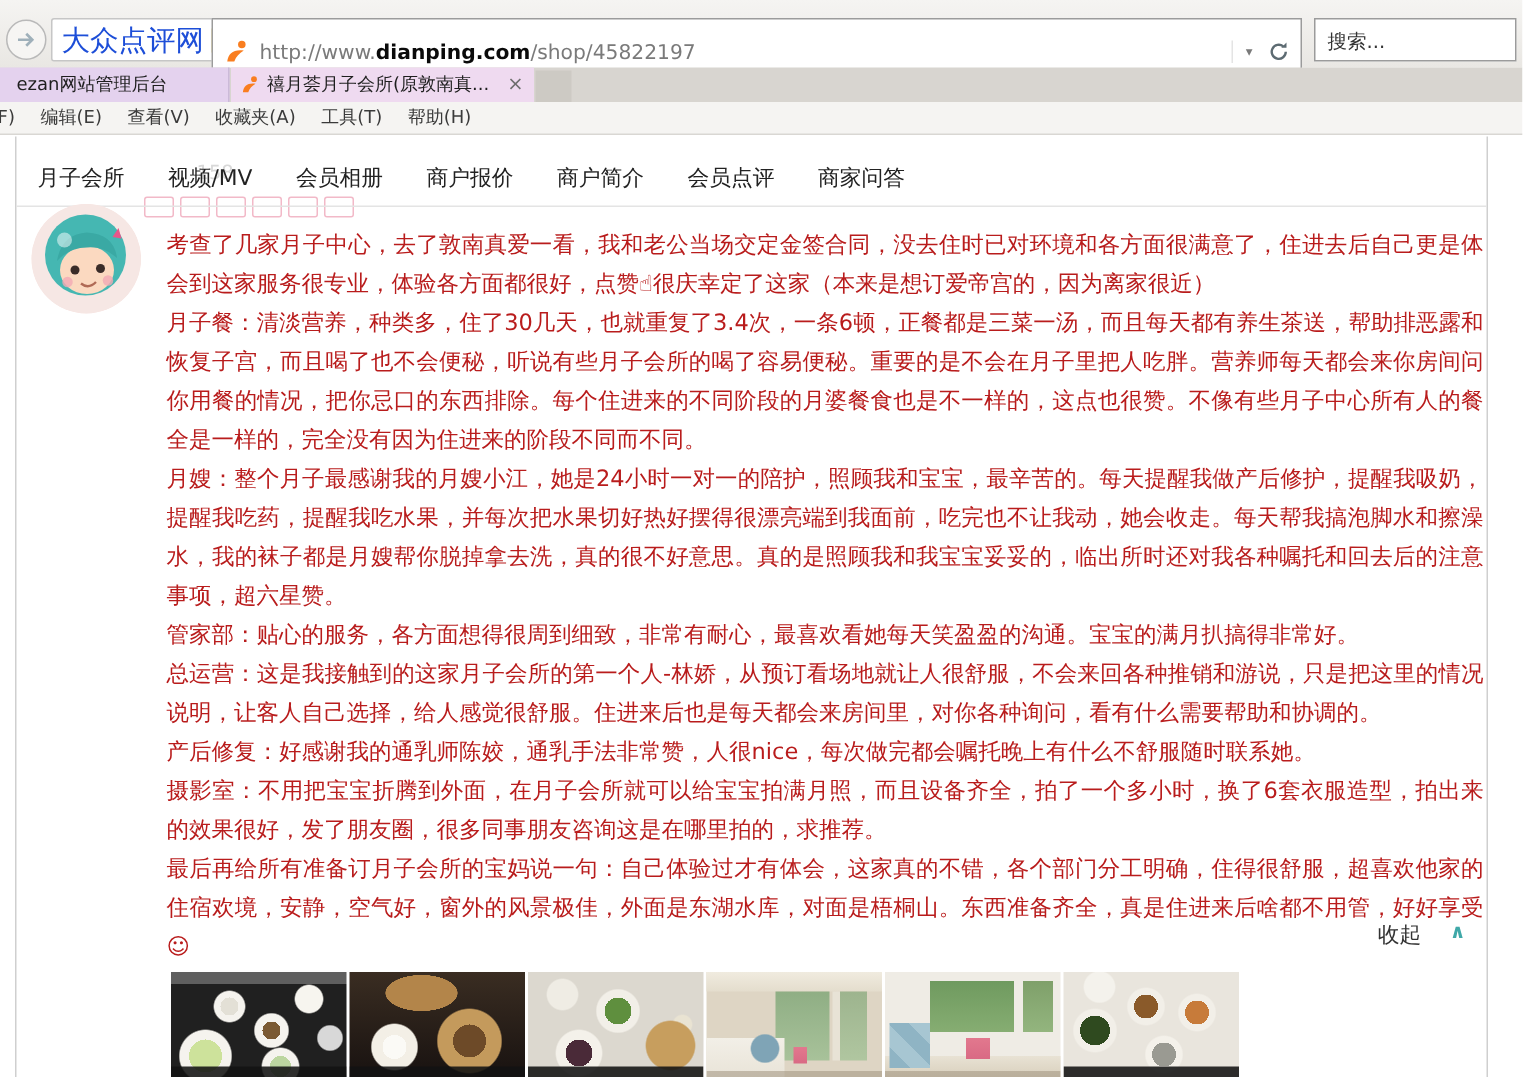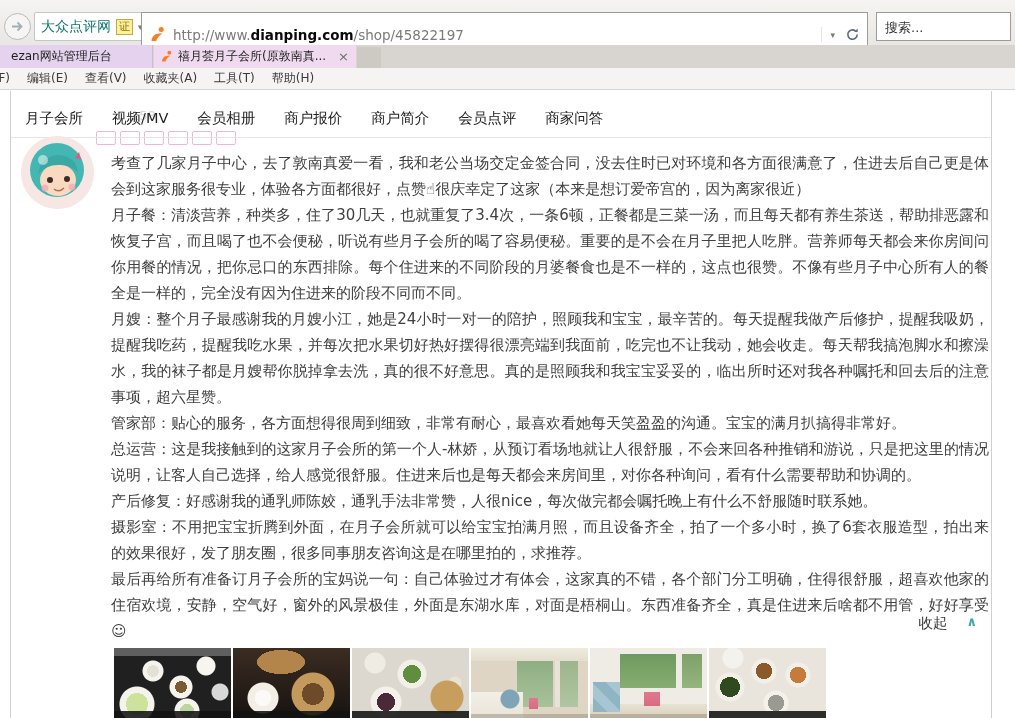--- a/index.html
+++ b/index.html
@@ -8,21 +8,21 @@
     background:#fff;font-family:"DejaVu Sans","Liberation Sans",sans-serif;
     -webkit-font-smoothing:antialiased;
   }
   
   .chrome{position:absolute;top:0;left:0;width:1015px;height:45px;
     background:linear-gradient(#f5f4f2,#e9e7e3);}
   .nav-circle{position:absolute;left:4px;top:13px;width:27px;height:27px;border:1px solid #b9b9b9;
     border-radius:50%;background:#f6f5f3;display:flex;align-items:center;justify-content:center;box-sizing:border-box;}
   .fav-btn{position:absolute;left:34px;top:12px;height:29px;background:#fff;border:1px solid #c6c6c6;
     border-radius:2px;display:flex;align-items:center;padding:0 6px;gap:5px;box-sizing:border-box;}
-  .fav-label{color:#0f766e;font-size:14px;white-space:nowrap;}
+  .fav-label{color:#1d4ed8;font-size:19px;white-space:nowrap;}
   .verify-badge{background:#fbf0a0;border:1px solid #c9a63a;color:#8f7400;font-size:11px;
     line-height:14px;padding:0 2px;}
   .small-caret{color:#7a7a7a;font-size:9px;}
   .url-bar{position:absolute;left:141px;top:12px;width:727px;height:45px;background:#fff;
     border:1px solid #9b9b9b;display:flex;align-items:center;padding:0 7px;box-sizing:border-box;}
   .url-text{font-size:13.5px;color:#7a7a7a;margin-left:7px;flex:1;white-space:nowrap;overflow:hidden;}
   .url-domain{color:#0a0a0a;font-weight:bold;}
   .url-ctrl{display:flex;align-items:center;gap:10px;padding-left:8px;border-left:1px solid #e4e4e4;}
   .search-box{position:absolute;left:876px;top:12px;width:135px;height:29px;background:#fff;
     border:1px solid #9b9b9b;box-sizing:border-box;font-size:13px;color:#333;padding:6px 8px;white-space:nowrap;}
@@ -46,21 +46,21 @@
   .faded-count{position:absolute;left:120px;top:17px;color:#d8d8d8;font-size:13px;z-index:1;}
   .stars{position:absolute;left:85px;top:40px;display:flex;gap:4px;z-index:1;}
   .star-box{width:18px;height:12px;border:1px solid #f2b9c8;background:#fff;border-radius:2px;}
   .shopnav{position:absolute;top:9px;left:0;width:100%;height:38px;border-bottom:1px solid #e4e4e4;
     display:flex;align-items:center;padding-left:14px;gap:29px;font-size:14.5px;color:#222;
     box-sizing:border-box;z-index:2;}
   .shopnav span{white-space:nowrap;text-align:center;}
   .avatar{position:absolute;left:10px;top:45px;width:73px;height:73px;border-radius:50%;overflow:hidden;
     z-index:2;background:#f7e3e0;}
   .review{position:absolute;left:100px;top:59px;width:878px;font-size:15px;line-height:26px;
-    color:#404040;text-align:justify;z-index:2;}
+    color:#b91c1c;text-align:justify;z-index:2;}
   .review p{margin:0;}
   .collapse{position:absolute;right:14px;top:523px;display:flex;align-items:flex-start;gap:19px;
     font-size:14.5px;color:#333;z-index:2;cursor:pointer;}
   .chev{color:#3fa8a8;font-weight:bold;font-size:13px;}
   
   .thumbs{position:absolute;left:103px;top:557px;display:flex;gap:2px;z-index:2;}
   .thumb{width:117px;height:70px;position:relative;overflow:hidden;}
   .thumb.dark-edge::after{content:"";position:absolute;left:0;right:0;bottom:0;height:7px;background:rgba(18,18,18,.88);}
   .thumb.soft-edge::after{content:"";position:absolute;left:0;right:0;bottom:0;height:4px;background:rgba(160,148,128,.55);}
   .t1{background:

